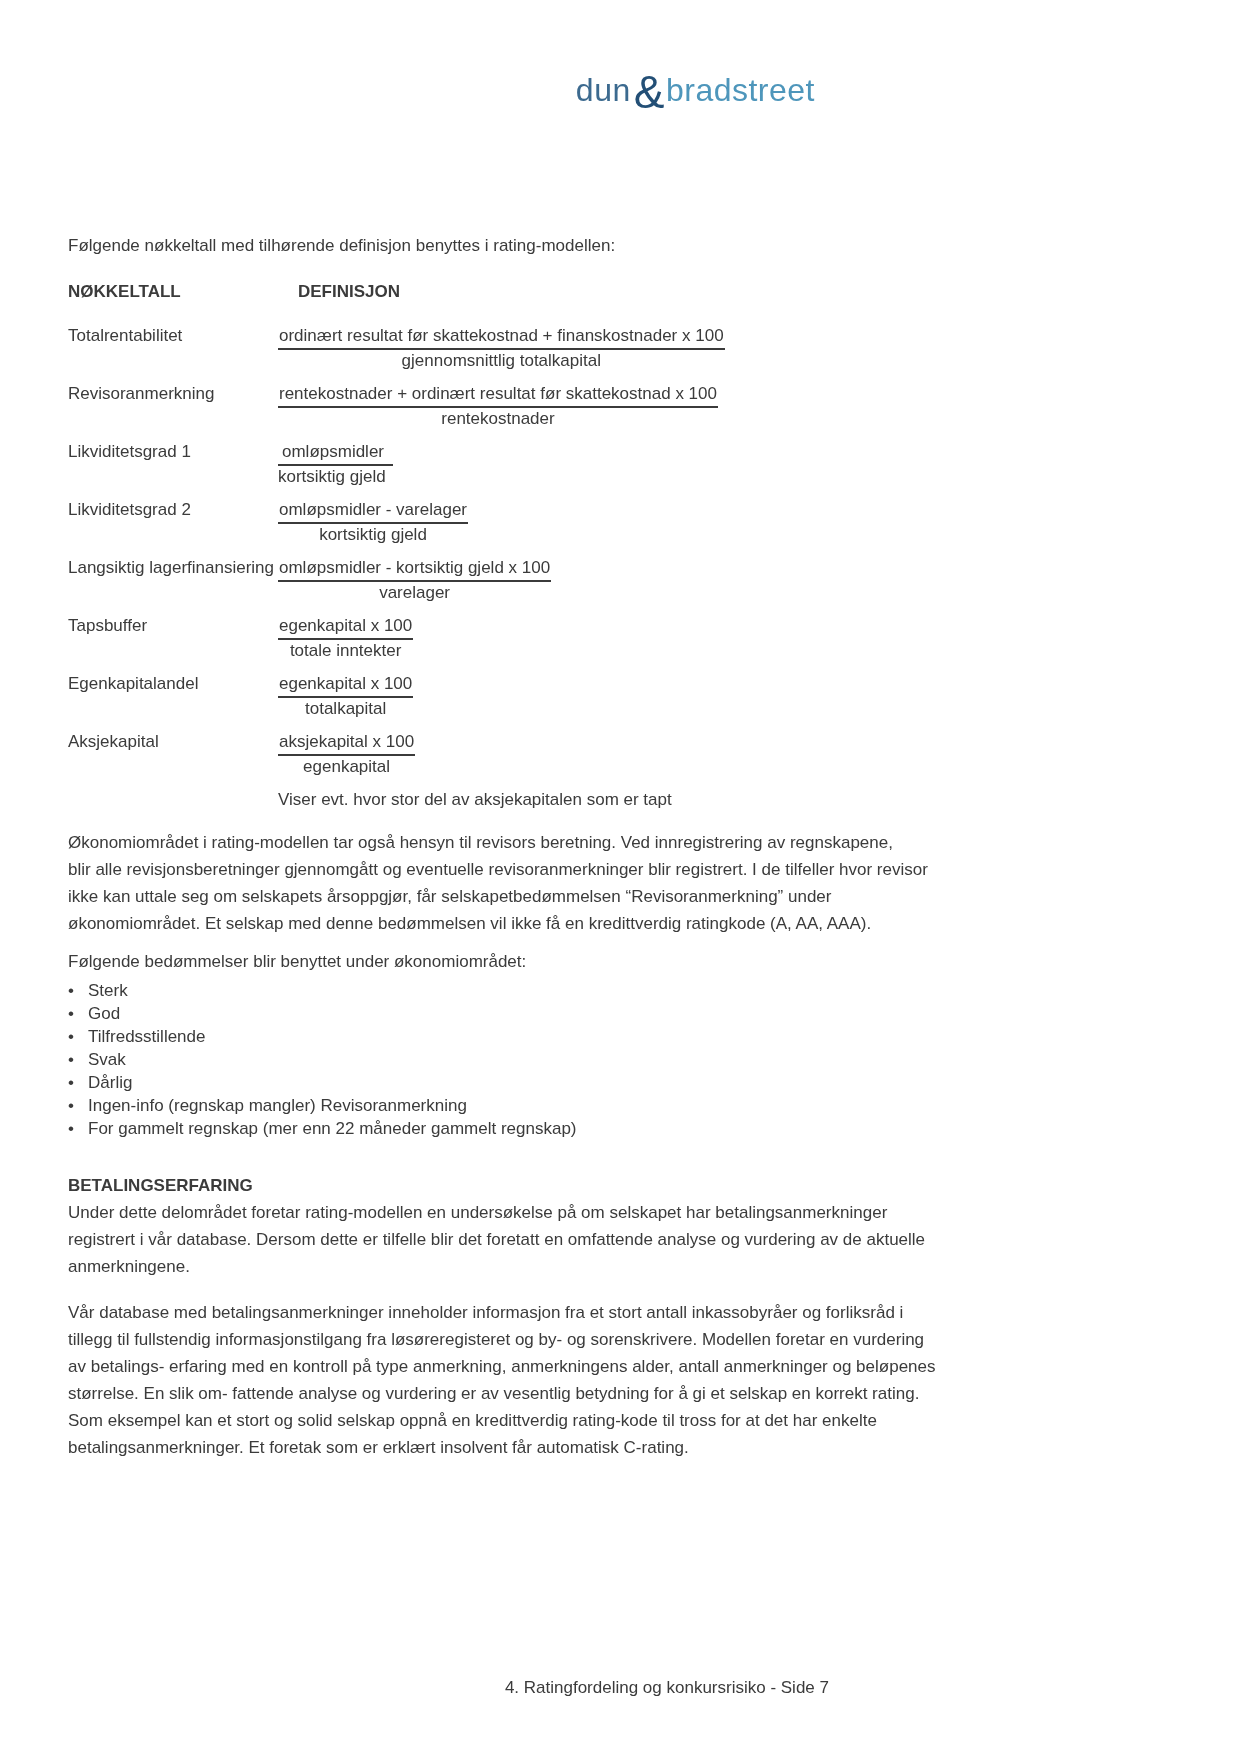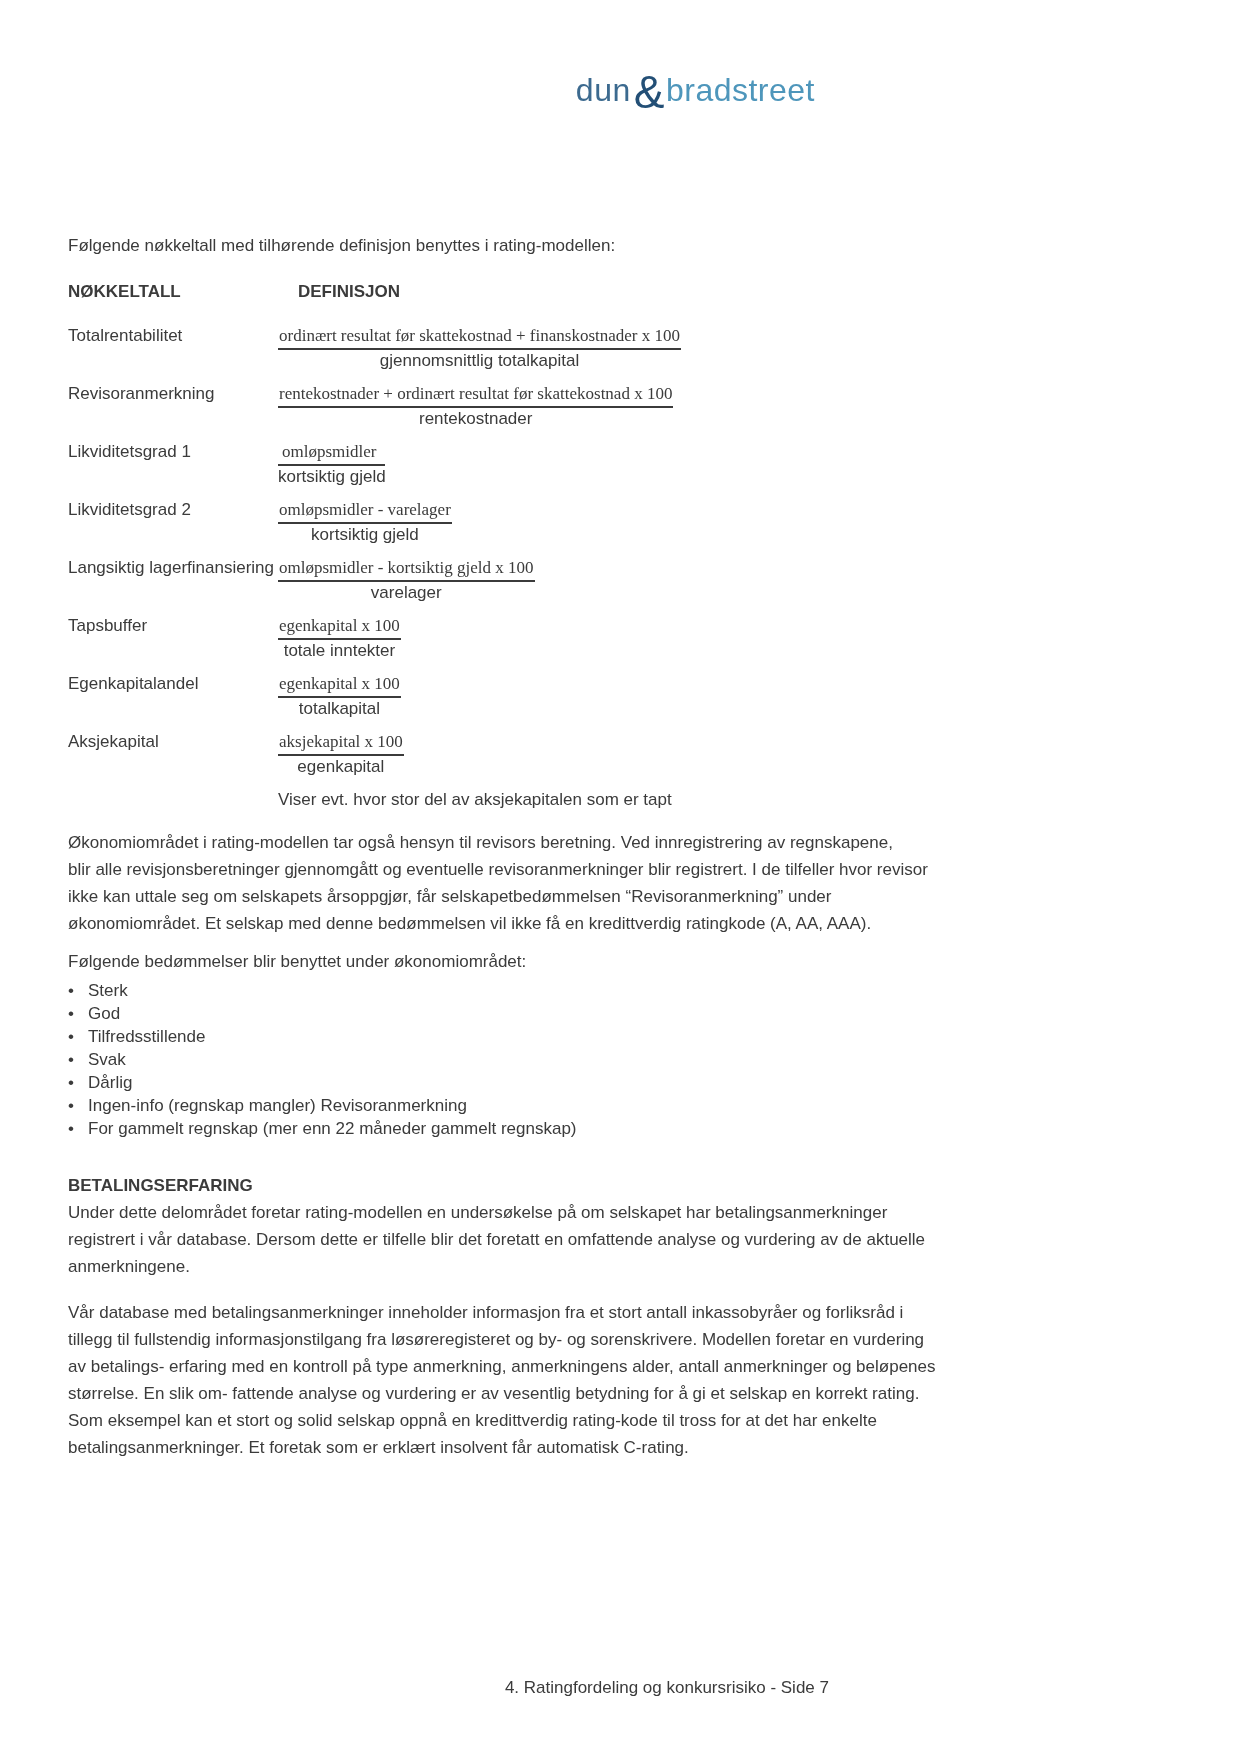--- a/index.html
+++ b/index.html
@@ -40,21 +40,20 @@
   .kv { position:absolute; left:68px; top:281px; width:1000px; }
   .kv-head { display:flex; font-weight:bold; line-height:22px; margin-bottom:22px;gap:20px; }
   .kv-head .h-key { width:210px; }
   .kv-row { display:flex; margin-bottom:11px; min-height:44px; }
   .kv-label { width:210px; line-height:22px; flex-shrink:0; }
   .fraction { display:inline-block; text-align:center; line-height:22px; }
   .fraction .num {
     display:inline-block;
     border-bottom:2px solid #3b3b3b;
     padding:0 1px 1px 1px;
-    font-family:Liberation Serif, serif;
   }
   .fraction .den { display:block; }
   .fraction.denom-left { text-align:left; }
   .fraction.denom-left .num { padding:0 9px 1px 4px; }
   .kv-note { margin-left:210px; margin-top:9px; line-height:22px; }
 
   
   .para { line-height:27px; }
   .p-economy { position:absolute; left:68px; top:829px; }
 

